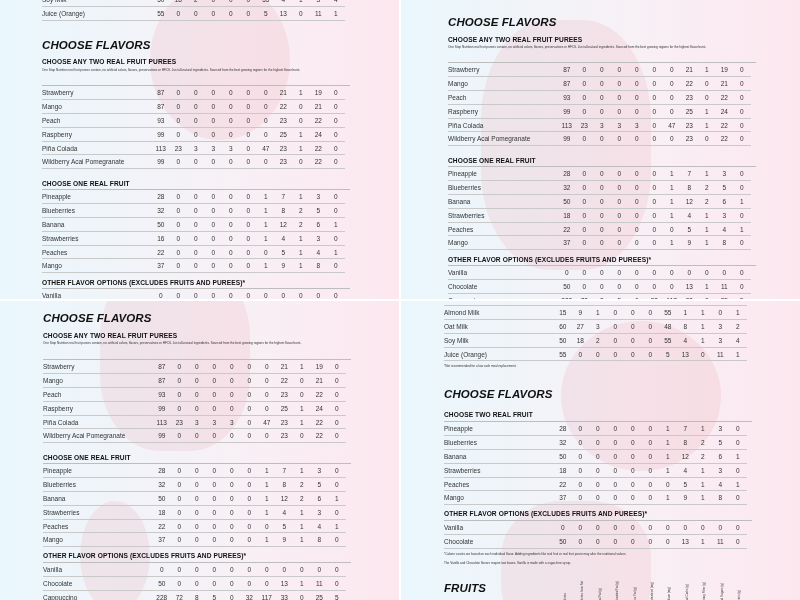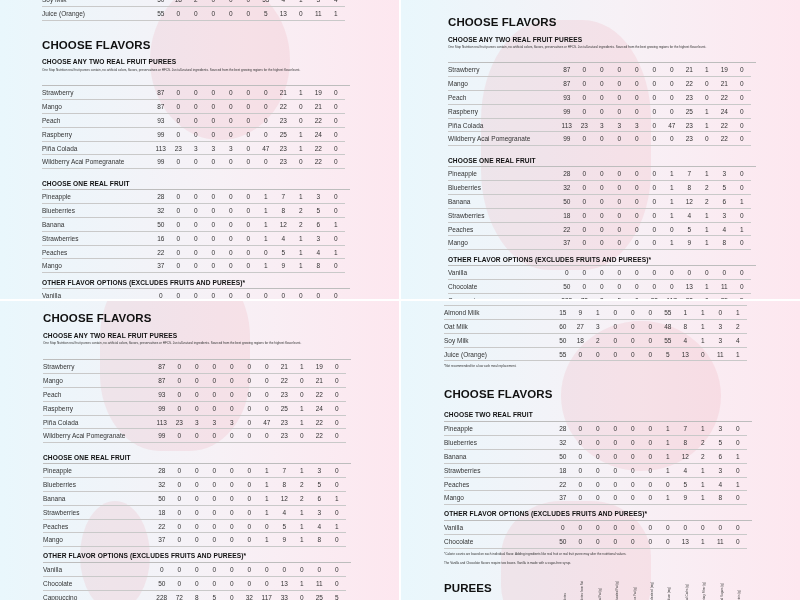--- a/index.html
+++ b/index.html
@@ -4,21 +4,21 @@
 <style>
   html,body{margin:0;padding:0;}
   body{width:800px;height:600px;position:relative;overflow:hidden;background:#fff;font-family:"Liberation Sans",sans-serif;color:#222;}
   .panel{position:absolute;overflow:hidden;background:linear-gradient(90deg,#e9f7fc 0%,#f7f1f6 55%,#fde7ef 100%);}
   .p1{left:0;top:0;width:399px;height:299px;}
   .p2{left:401px;top:0;width:399px;height:299px;}
   .p3{left:0;top:301px;width:399px;height:299px;}
   .p4{left:401px;top:301px;width:399px;height:299px;}
   .inner{position:absolute;left:0;width:399px;}
   .wm{position:absolute;border-radius:50%;background:rgba(230,120,140,0.13);}
-  .h2{font-weight:bold;font-size:11.5px;letter-spacing:0.1px;color:#111;margin:0;}
+  .h2{font-weight:bold;font-size:11.5px;letter-spacing:0.1px;color:#111;margin:0;font-style:italic;}
   .h3{font-weight:bold;font-size:6.6px;color:#111;margin:0;letter-spacing:0.1px;}
   .note{font-size:3.1px;line-height:4px;color:#333;margin:0;}
   table{border-collapse:collapse;}
   td{font-size:6.5px;color:#333;height:12.9px;padding:0;border-bottom:1px solid #c9c9c9;white-space:nowrap;}
   td.name{width:110px;text-align:left;}
   td.num{width:17.5px;text-align:center;}
   .rule{border-top:1px solid #bdbdbd;}
   .vlab{display:inline-block;font-size:3px;color:#444;writing-mode:vertical-rl;transform:rotate(180deg);margin-right:13.4px;}
 </style>
 </head>
@@ -975,18 +975,18 @@
               <td class="num">1</td>
               <td class="num">11</td>
               <td class="num">0</td>
             </tr>
       </tbody>
         </table>
     </div>
     <div class="note" style="position:absolute;left:43px;top:251px;width:320px;">*Calorie counts are based on each individual flavor. Adding ingredients like real fruit or real fruit puree may alter the nutritional values.</div>
     <div class="note" style="position:absolute;left:43px;top:260px;width:320px;">The Vanilla and Chocolate flavors require two bases. Vanilla is made with a sugar-free syrup.</div>
 
-    <div class="h2" style="position:absolute;left:43px;top:281px;">PUREES</div>
+    <div class="h2" style="position:absolute;left:43px;top:281px;">FRUITS</div>
     <div style="position:absolute;left:162px;top:280px;height:22px;overflow:hidden;white-space:nowrap;">
       <span class="vlab">Calories</span><span class="vlab">Calories from Fat</span><span class="vlab">Total Fat (g)</span><span class="vlab">Saturated Fat (g)</span><span class="vlab">Trans Fat (g)</span><span class="vlab">Cholesterol (mg)</span><span class="vlab">Sodium (mg)</span><span class="vlab">Total Carbs (g)</span><span class="vlab">Dietary Fiber (g)</span><span class="vlab">Total Sugars (g)</span><span class="vlab">Protein (g)</span>
     </div>
   </div>
 </div>
 
 </body></html>

